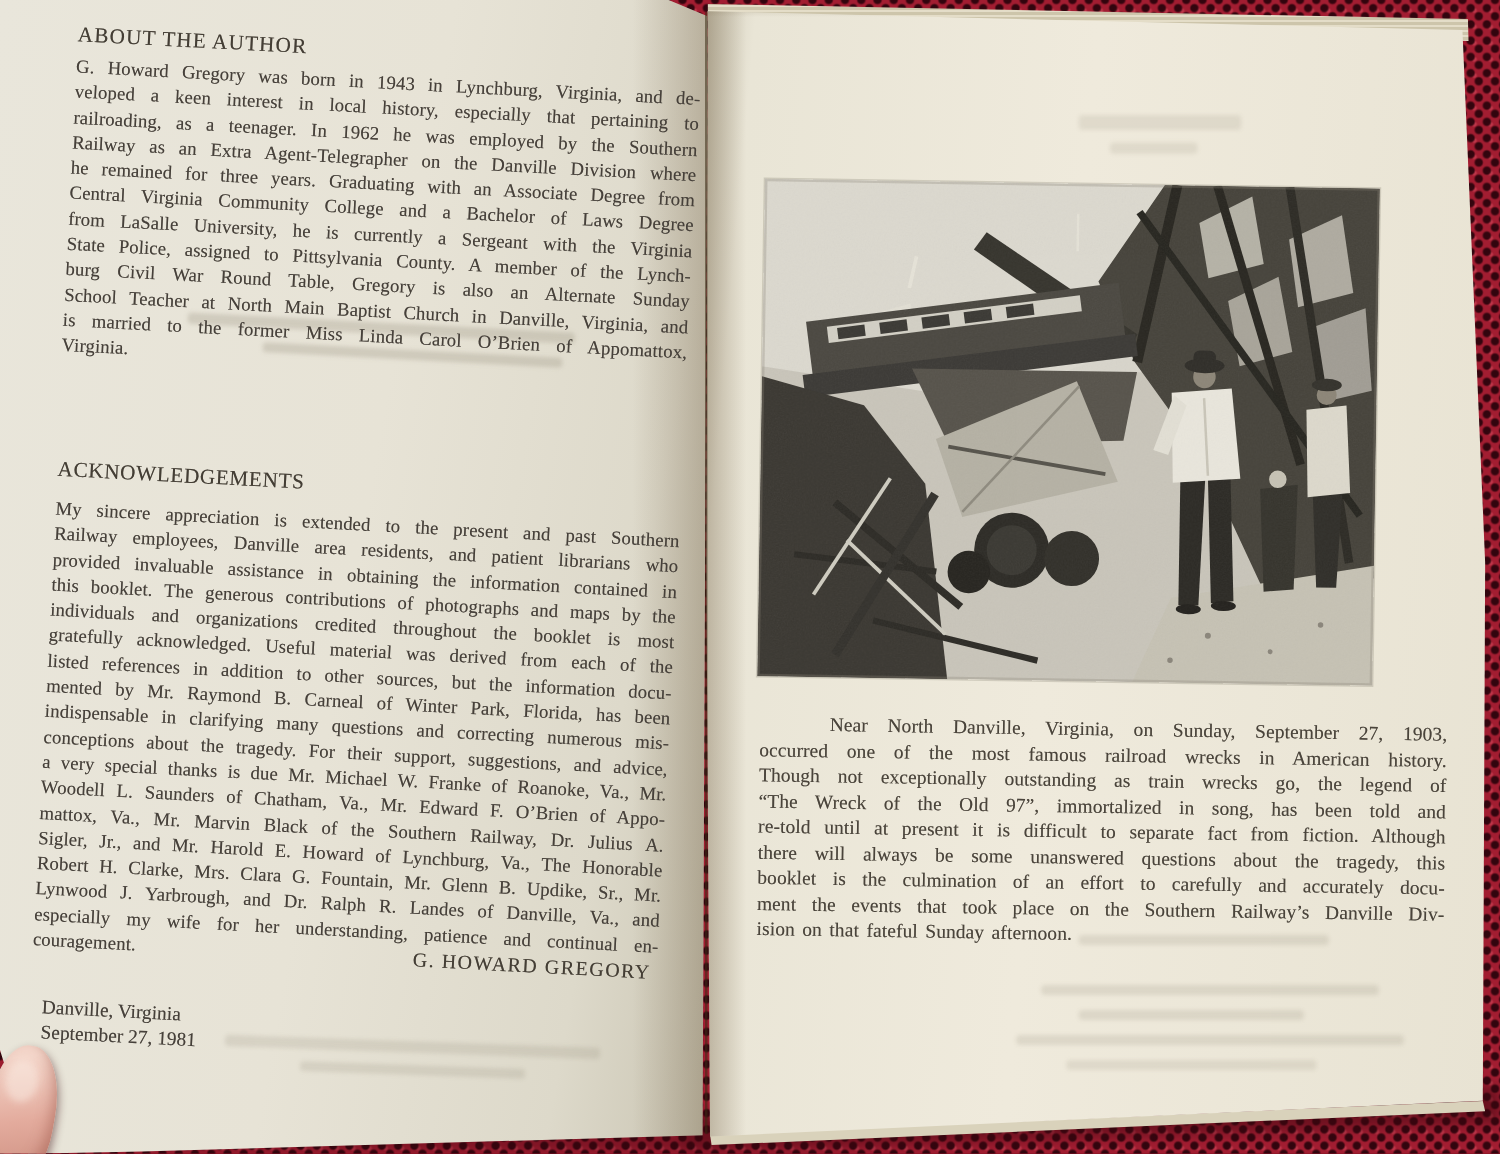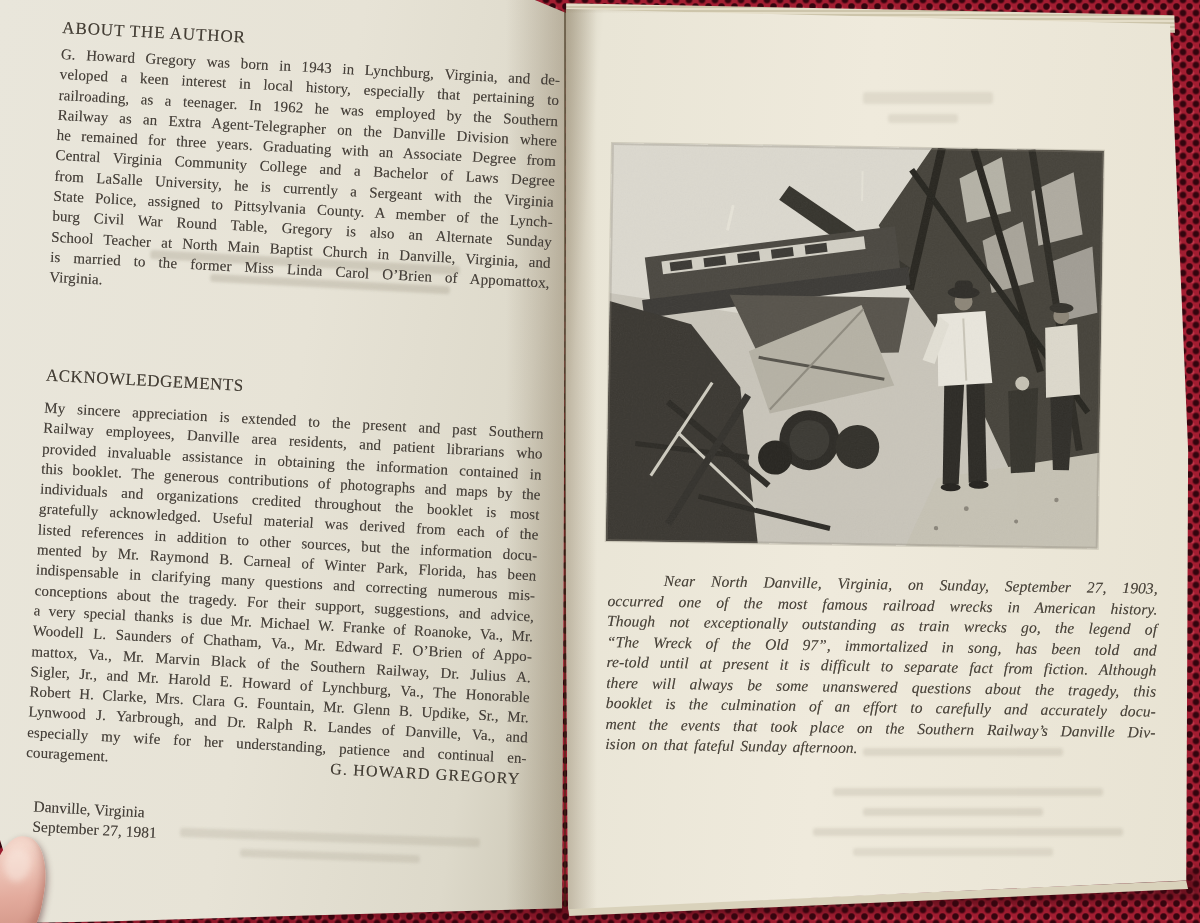--- a/index.html
+++ b/index.html
@@ -26,21 +26,21 @@
     clip-path:polygon(0.8% 76%, 99.4% 33%, 99.7% 46%, 1% 89%);}
   
   .page{position:absolute;z-index:5;}
   .page-left{left:0;top:0;width:566px;height:923px;
     background:linear-gradient(100deg,#e9e6db 0%,#e7e3d6 50%,#ddd9ca 82%,#c9c4b2 100%);
     clip-path:polygon(0 0, 94.5% 0, 100% 1.4%, 99.3% 98.4%, 20% 99.8%, 4% 100%, 1.5% 94%, 0 91%);}
   .page-left .gutter-shade{position:absolute;right:0;top:0;width:60px;height:100%;
     background:linear-gradient(to right,rgba(95,75,45,0),rgba(95,75,45,.30));}
   .page-right{left:563px;top:0;width:627px;height:923px;
     background:linear-gradient(95deg,#cfcab8 0%,#e9e5d6 6%,#efeadc 45%,#e8e3d3 100%);
-    clip-path:polygon(0.48% 0.97%, 96.8% 2.6%, 99.7% 48.8%, 99.4% 95.4%, 0.8% 98.5%, 0.32% 48.8%);font-style:italic;}
+    clip-path:polygon(0.48% 0.97%, 96.8% 2.6%, 99.7% 48.8%, 99.4% 95.4%, 0.8% 98.5%, 0.32% 48.8%);}
   .page-right .gutter-shade{position:absolute;left:0;top:0;width:34px;height:100%;
     background:linear-gradient(to right,rgba(95,75,45,.35),rgba(95,75,45,0));}
   .page-right .top-edge-shade{position:absolute;left:0;top:0;width:100%;height:34px;
     background:linear-gradient(to bottom,rgba(118,100,68,.35),rgba(118,100,68,0) 40%);}
   .spine-line{position:absolute;left:564px;top:10px;width:2px;height:897px;
     background:rgba(58,44,20,.55);z-index:6;filter:blur(.4px);}
   
   .left-content{position:absolute;left:63px;top:14px;width:500px;
     transform:rotate(3deg);transform-origin:0 0;color:#46403a;}
   .heading{font-size:17px;letter-spacing:.9px;color:#443e35;

